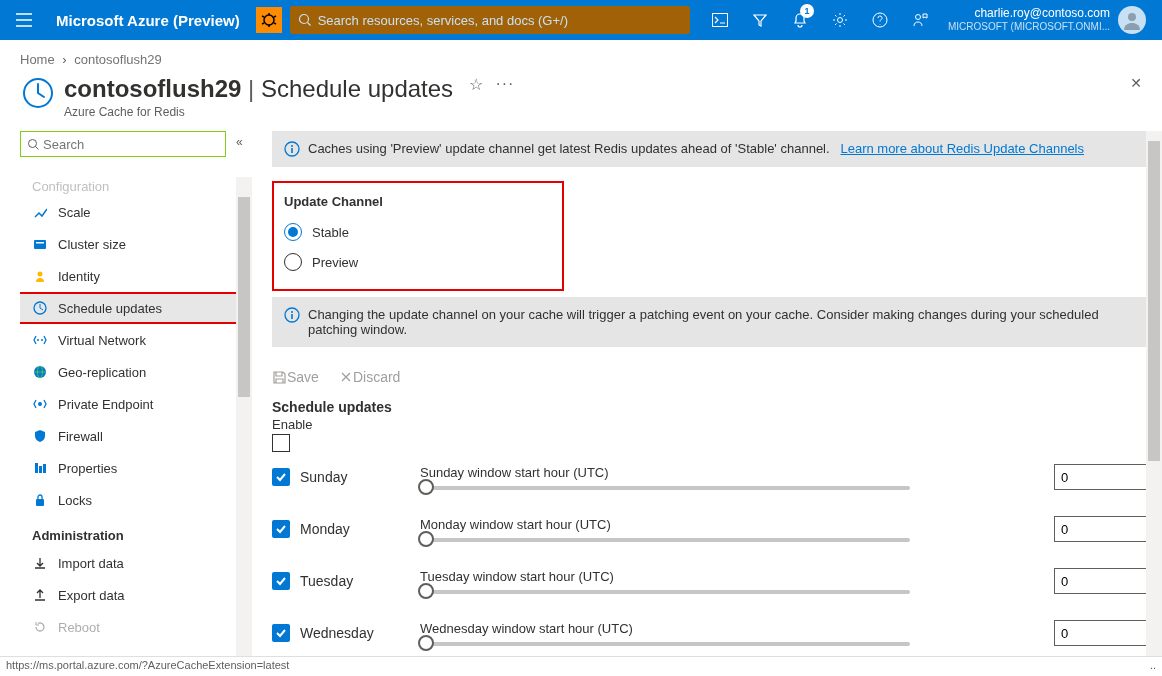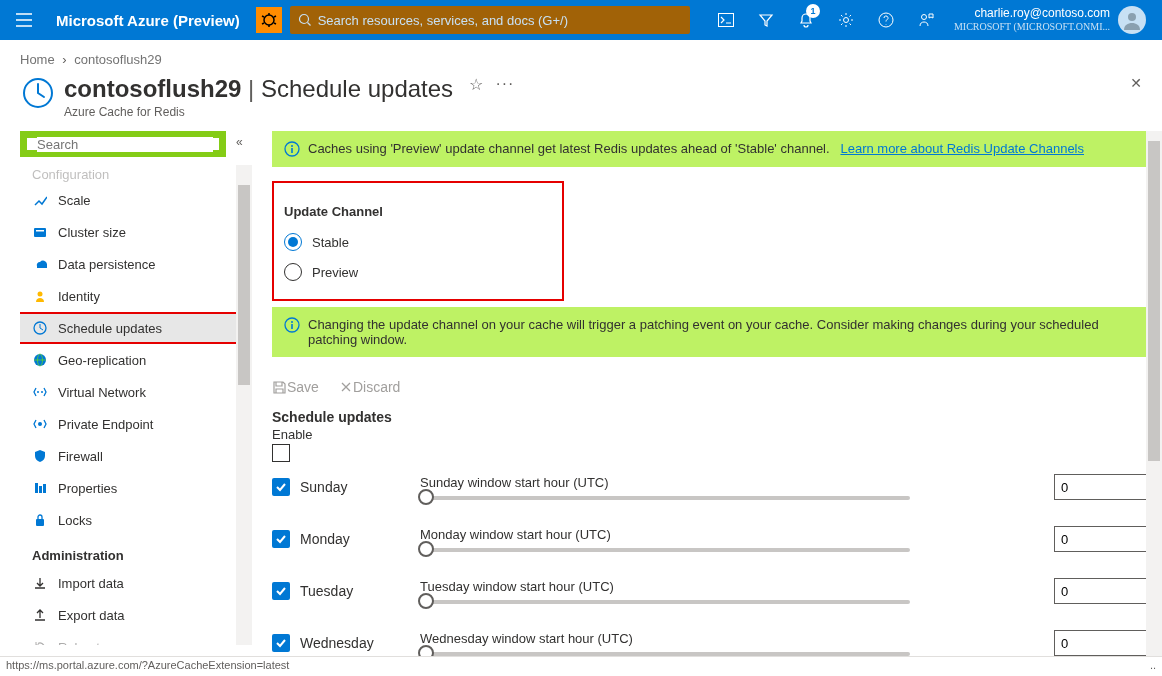--- a/index.html
+++ b/index.html
@@ -11,21 +11,21 @@
   .azure-title { font-size: 15px; font-weight: 600; padding: 0 16px; }
   .preview-badge { width: 26px; height: 26px; background: #ff8c00; display:flex; align-items:center; justify-content:center; margin-right: 8px; }
   .search-box { flex: 0 0 400px; height: 28px; background: #a16207; border-radius: 2px; display:flex; align-items:center; padding: 0 8px; color: #c7e0f4; }
   .search-box input { background: transparent; border: none; outline: none; color: #fff; flex:1; font-size: 13px; }
   .search-box input::placeholder { color: #c7e0f4; }
   .header-spacer { flex: 1; }
   .header-icon { width: 40px; height: 40px; display:flex; align-items:center; justify-content:center; cursor:pointer; position:relative; }
   .notif-badge { position:absolute; top:4px; right:6px; background:#fff; color:#0078d4; border-radius:50%; width:14px; height:14px; font-size:9px; display:flex; align-items:center; justify-content:center; font-weight:600; }
   .user-block { display:flex; align-items:center; padding: 0 8px; cursor:pointer; }
   .user-text { text-align: right; font-size: 12px; line-height: 14px; margin-right: 8px; }
-  .user-sub { font-size: 10px; color: #c7e0f4; font-family: Liberation Serif, serif; }
+  .user-sub { font-size: 10px; color: #c7e0f4; }
   .avatar { width: 28px; height: 28px; border-radius: 50%; background: #c7e0f4; display:flex; align-items:center; justify-content:center; }
   
   
   .breadcrumb { padding: 12px 20px 4px; font-size: 13px; }
   .breadcrumb a { color: #737373; text-decoration: none; }
   .crumb-sep { color: #605e5c; padding: 0 4px; }
   
   
   .page-header { display: flex; align-items: flex-start; padding: 4px 20px 12px; position: relative; }
   .ph-icon { width: 36px; height: 36px; margin-right: 8px; display:flex; align-items:center; justify-content:center; }
@@ -34,40 +34,40 @@
   .ph-sub { font-size: 12px; color: #605e5c; margin-top: 2px; }
   .ph-star { margin-left: 16px; font-size: 16px; color: #605e5c; cursor:pointer; }
   .ph-more { margin-left: 12px; font-size: 16px; color: #605e5c; cursor:pointer; letter-spacing: 1px; }
   .ph-close { position: absolute; right: 20px; top: 4px; font-size: 14px; cursor:pointer; color: #605e5c; }
   
   
   .content { display: flex; height: 540px; }
   
   
   .sidebar { width: 252px; border-right: none; padding: 0 0 0 20px; position: relative; }
-  .sb-search { width: 206px; height: 26px; border: 7px solid #84cc16; display:flex; align-items:center; padding: 0 6px; font-size: 13px; margin-bottom: 8px; }
+  .sb-search { width: 206px; height: 26px; border: 1px solid #84cc16; display:flex; align-items:center; padding: 0 6px; font-size: 13px; margin-bottom: 20px; }
   .sb-search input { border:none; outline:none; flex:1; font-size:13px; }
   .sb-collapse { position:absolute; left: 236px; top: 4px; font-size: 12px; color:#605e5c; cursor:pointer; }
   .sb-cutoff { color: #605e5c; font-size: 13px; padding: 2px 12px; opacity:0.4; }
   .sb-item { display:flex; align-items:center; height: 32px; padding: 0 12px; cursor:pointer; font-size: 13px; }
   .sb-item.selected { background: #e7e7e7; }
   .sb-highlight { border: 2px solid #e50000; margin-left: -4px; padding-left:14px; width: 234px; }
   .sb-icon { width: 16px; height: 16px; margin-right: 10px; display:flex; align-items:center; justify-content:center; flex-shrink:0; }
   .sb-section { font-weight: 600; padding: 12px 12px 4px; font-size: 13px; }
   .sb-scroll { height: 480px; overflow: hidden; position: relative; }
   .vscroll { position:absolute; right:0; top:0; width:16px; height:100%; background:#f3f2f1; }
   .vscroll-thumb { position:absolute; right:2px; width:12px; background:#c8c6c4; }
   
   
   .main { flex:1; padding: 0 12px 0 20px; overflow:hidden; position:relative; }
-  .info-bar { background: #bef264; padding: 10px 12px; font-size: 13px; display:flex; align-items:flex-start; margin-bottom: 14px; }
+  .info-bar { background: #e5e5e5; padding: 10px 12px; font-size: 13px; display:flex; align-items:flex-start; margin-bottom: 14px; }
   .info-icon { color: #0078d4; margin-right: 8px; flex-shrink:0; }
   .info-link { color: #0078d4; text-decoration: underline; cursor:pointer; }
   
-  .section-box { border: 2px solid #e50000; padding: 21px 10px 12px; width: 292px; margin-bottom: 6px; margin-top: 7px; }
+  .section-box { border: 2px solid #e50000; padding: 11px 10px 12px; width: 292px; margin-bottom: 6px; margin-top: 7px; }
   .section-label { font-weight: 600; font-size: 13px; margin-bottom: 8px; }
   .radio-row { display:flex; align-items:center; padding: 6px 0; cursor:pointer; }
   .radio { width: 18px; height: 18px; border: 1px solid #323130; border-radius: 50%; margin-right: 10px; display:flex; align-items:center; justify-content:center; }
   .radio.checked { border-color: #0078d4; border-width: 1px; }
   .radio.checked::after { content:''; width:10px; height:10px; background:#0078d4; border-radius:50%; }
   
   .toolbar { display:flex; align-items:center; gap: 20px; padding: 8px 0 14px; color: #a19f9d; }
   .tb-btn { display:flex; align-items:center; cursor:pointer; font-size: 14px; }
   
   .sched-title { font-weight: 600; font-size: 14px; margin-bottom: 2px; }
@@ -216,62 +216,54 @@
             <svg width="14" height="14">
               <rect x="1" y="3" width="12" height="9" rx="1" fill="#0078d4"></rect>
               <rect x="3" y="5" width="8" height="1.5" fill="#fff"></rect>
             </svg>
           </span>
         <span>Cluster size</span>
       </div>
       <div class="sb-item">
         <span class="sb-icon">
             <svg width="14" height="14">
-              <path d="M4 9a3 3 0 013-4 4 4 0 017 2 2 2 0 01-1 4H4z" fill="#0078d4"></path>
-            </svg>
-          </span>
-        <span>Data persistence</span>
-      </div>
-      <div class="sb-item">
-        <span class="sb-icon">
-            <svg width="14" height="14">
               <circle cx="7" cy="5" r="2.5" fill="#ffb900"></circle>
               <path d="M3 13c0-3 2-4 4-4s4 1 4 4" fill="#ffb900"></path>
             </svg>
           </span>
         <span>Identity</span>
       </div>
       <div class="sb-item selected sb-highlight">
         <span class="sb-icon">
             <svg width="14" height="14">
               <circle cx="7" cy="7" r="6" fill="none" stroke="#0078d4" stroke-width="1.3"></circle>
               <path d="M7 3v4l3 2" stroke="#0078d4" fill="none"></path>
             </svg>
           </span>
         <span>Schedule updates</span>
+      </div>
+      <div class="sb-item">
+        <span class="sb-icon">
+            <svg width="14" height="14">
+              <path d="M3 3l-2 4 2 4M11 3l2 4-2 4" stroke="#0078d4" fill="none" stroke-width="1.3"></path>
+              <circle cx="5" cy="7" r="1" fill="#0078d4"></circle>
+              <circle cx="9" cy="7" r="1" fill="#0078d4"></circle>
+            </svg>
+          </span>
+        <span>Virtual Network</span>
       </div>
       <div class="sb-item">
         <span class="sb-icon">
             <svg width="14" height="14">
               <circle cx="7" cy="7" r="6" fill="#0078d4"></circle>
               <ellipse cx="7" cy="7" rx="2.5" ry="6" fill="none" stroke="#5dd42e" stroke-width="0.8"></ellipse>
               <path d="M1 7h12" stroke="#5dd42e" stroke-width="0.8"></path>
             </svg>
           </span>
         <span>Geo-replication</span>
-      </div>
-      <div class="sb-item">
-        <span class="sb-icon">
-            <svg width="14" height="14">
-              <path d="M3 3l-2 4 2 4M11 3l2 4-2 4" stroke="#0078d4" fill="none" stroke-width="1.3"></path>
-              <circle cx="5" cy="7" r="1" fill="#0078d4"></circle>
-              <circle cx="9" cy="7" r="1" fill="#0078d4"></circle>
-            </svg>
-          </span>
-        <span>Virtual Network</span>
       </div>
       <div class="sb-item">
         <span class="sb-icon">
             <svg width="14" height="14">
               <path d="M3 3l-2 4 2 4M11 3l2 4-2 4" stroke="#0078d4" fill="none" stroke-width="1.3"></path>
               <circle cx="7" cy="7" r="2" fill="#0078d4"></circle>
             </svg>
           </span>
         <span>Private Endpoint</span>
       </div>

